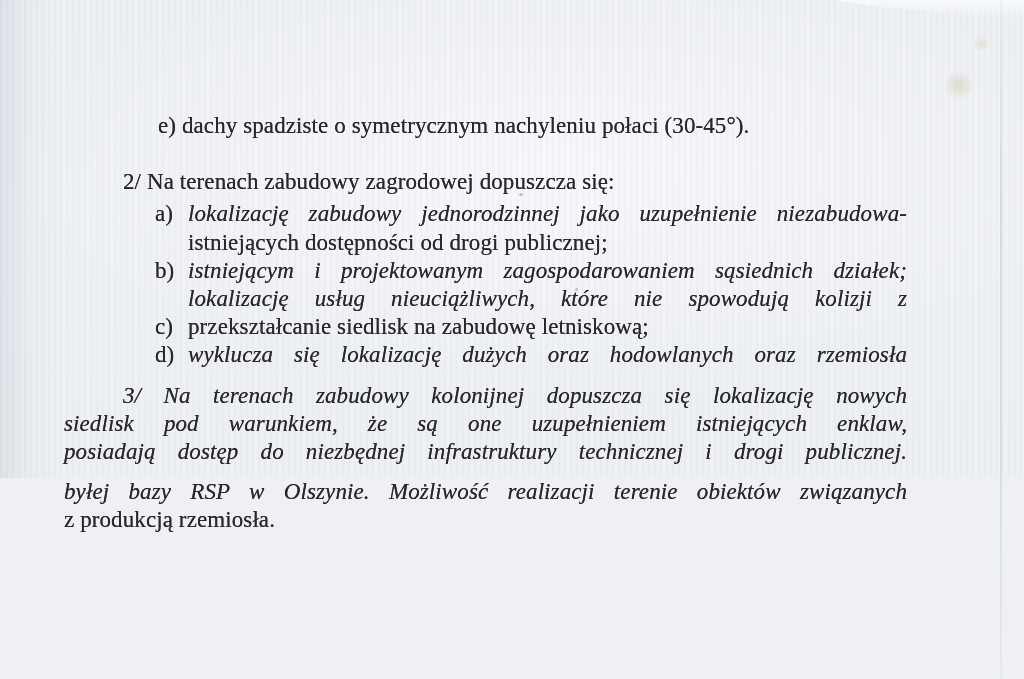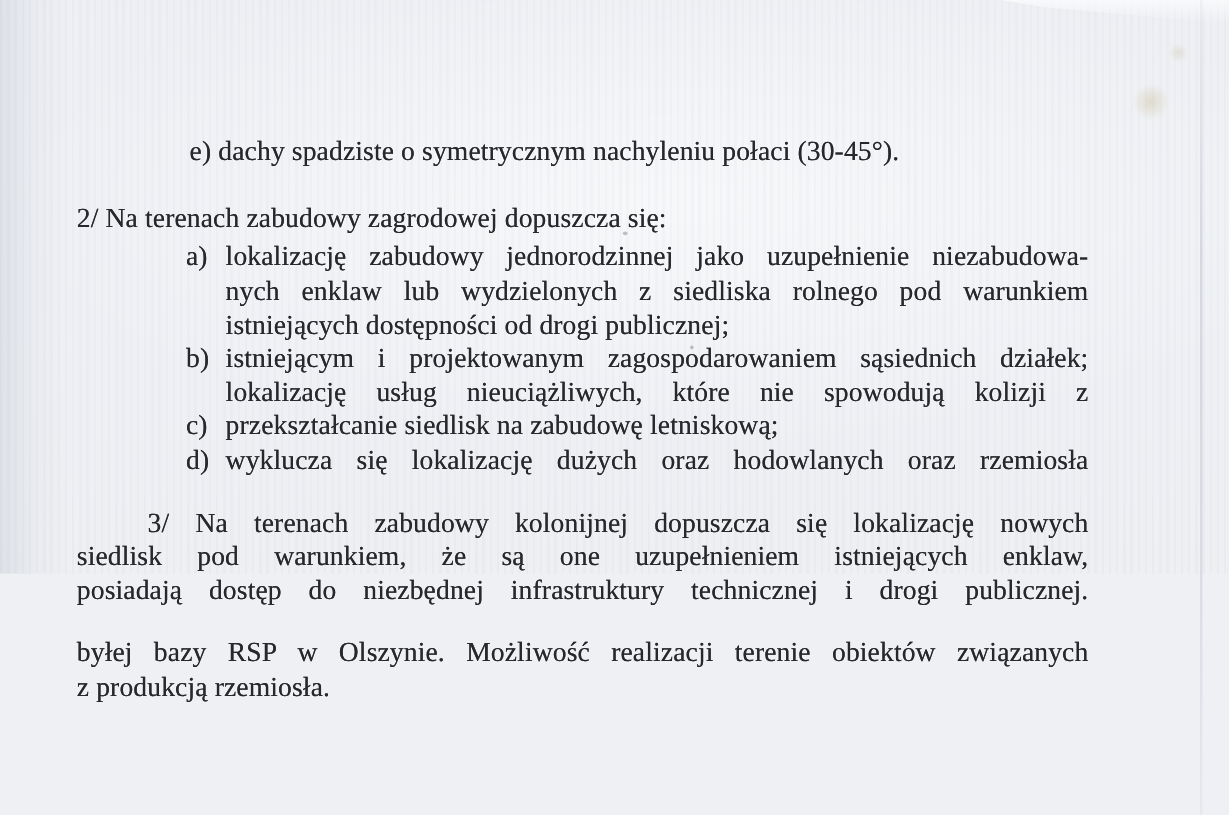--- a/index.html
+++ b/index.html
@@ -78,28 +78,28 @@
     left: 64px;
     top: 112px;
     width: 843px;
     font-size: 23px;
     line-height: 28.2px;
     color: #28282c;
     text-shadow: 0 0 0.5px rgba(45,45,52,0.85);
     letter-spacing: 0.1px;
   }
   .ln { min-height: 28.2px; }
-  .jl { text-align: justify; text-align-last: justify; }
+  .jl { text-align: justify; text-align-last: justify; font-style: italic; }
   .line-e { margin-left: 94px; }
-  .sec2-intro { margin-top: 28px; }
+  .sec2-intro { margin-top: 28px; margin-left: 59px; }
   .list { margin-top: 4px; }
   .li { display: flex; margin-left: 91px; }
   .li-label { width: 33px; flex: 0 0 33px; }
   .li-lines { flex: 1 1 auto; min-width: 0; }
-  .para { margin-top: 24px; }
+  .para { margin-top: 12px; }
   .fl-indent { text-indent: 59px; }
 </style>
 </head>
 <body>
 
 <div class="paper">
   <div class="texture"></div>
   <div class="corner-wedge"></div>
   <div class="edge-line"></div>
   <div class="stain1"></div>
@@ -112,21 +112,20 @@
     <div class="ln line-e">e) dachy spadziste o symetrycznym nachyleniu połaci (30-45°).</div>
 
     <div class="ln sec2-intro">2/ Na terenach zabudowy zagrodowej dopuszcza się:</div>
 
     <div class="list">
 
       <div class="li">
         <span class="li-label">a)</span>
         <div class="li-lines">
           <div class="ln jl">lokalizację zabudowy jednorodzinnej jako uzupełnienie niezabudowa-</div>
-          <div class="ln jl">nych enklaw lub wydzielonych z siedliska rolnego pod warunkiem</div>
           <div class="ln">istniejących dostępności od drogi publicznej;</div>
         </div>
       </div>
 
       <div class="li">
         <span class="li-label">b)</span>
         <div class="li-lines">
           <div class="ln jl">istniejącym i projektowanym zagospodarowaniem sąsiednich działek;</div>
           <div class="ln jl">lokalizację usług nieuciążliwych, które nie spowodują kolizji z</div>
         </div>

